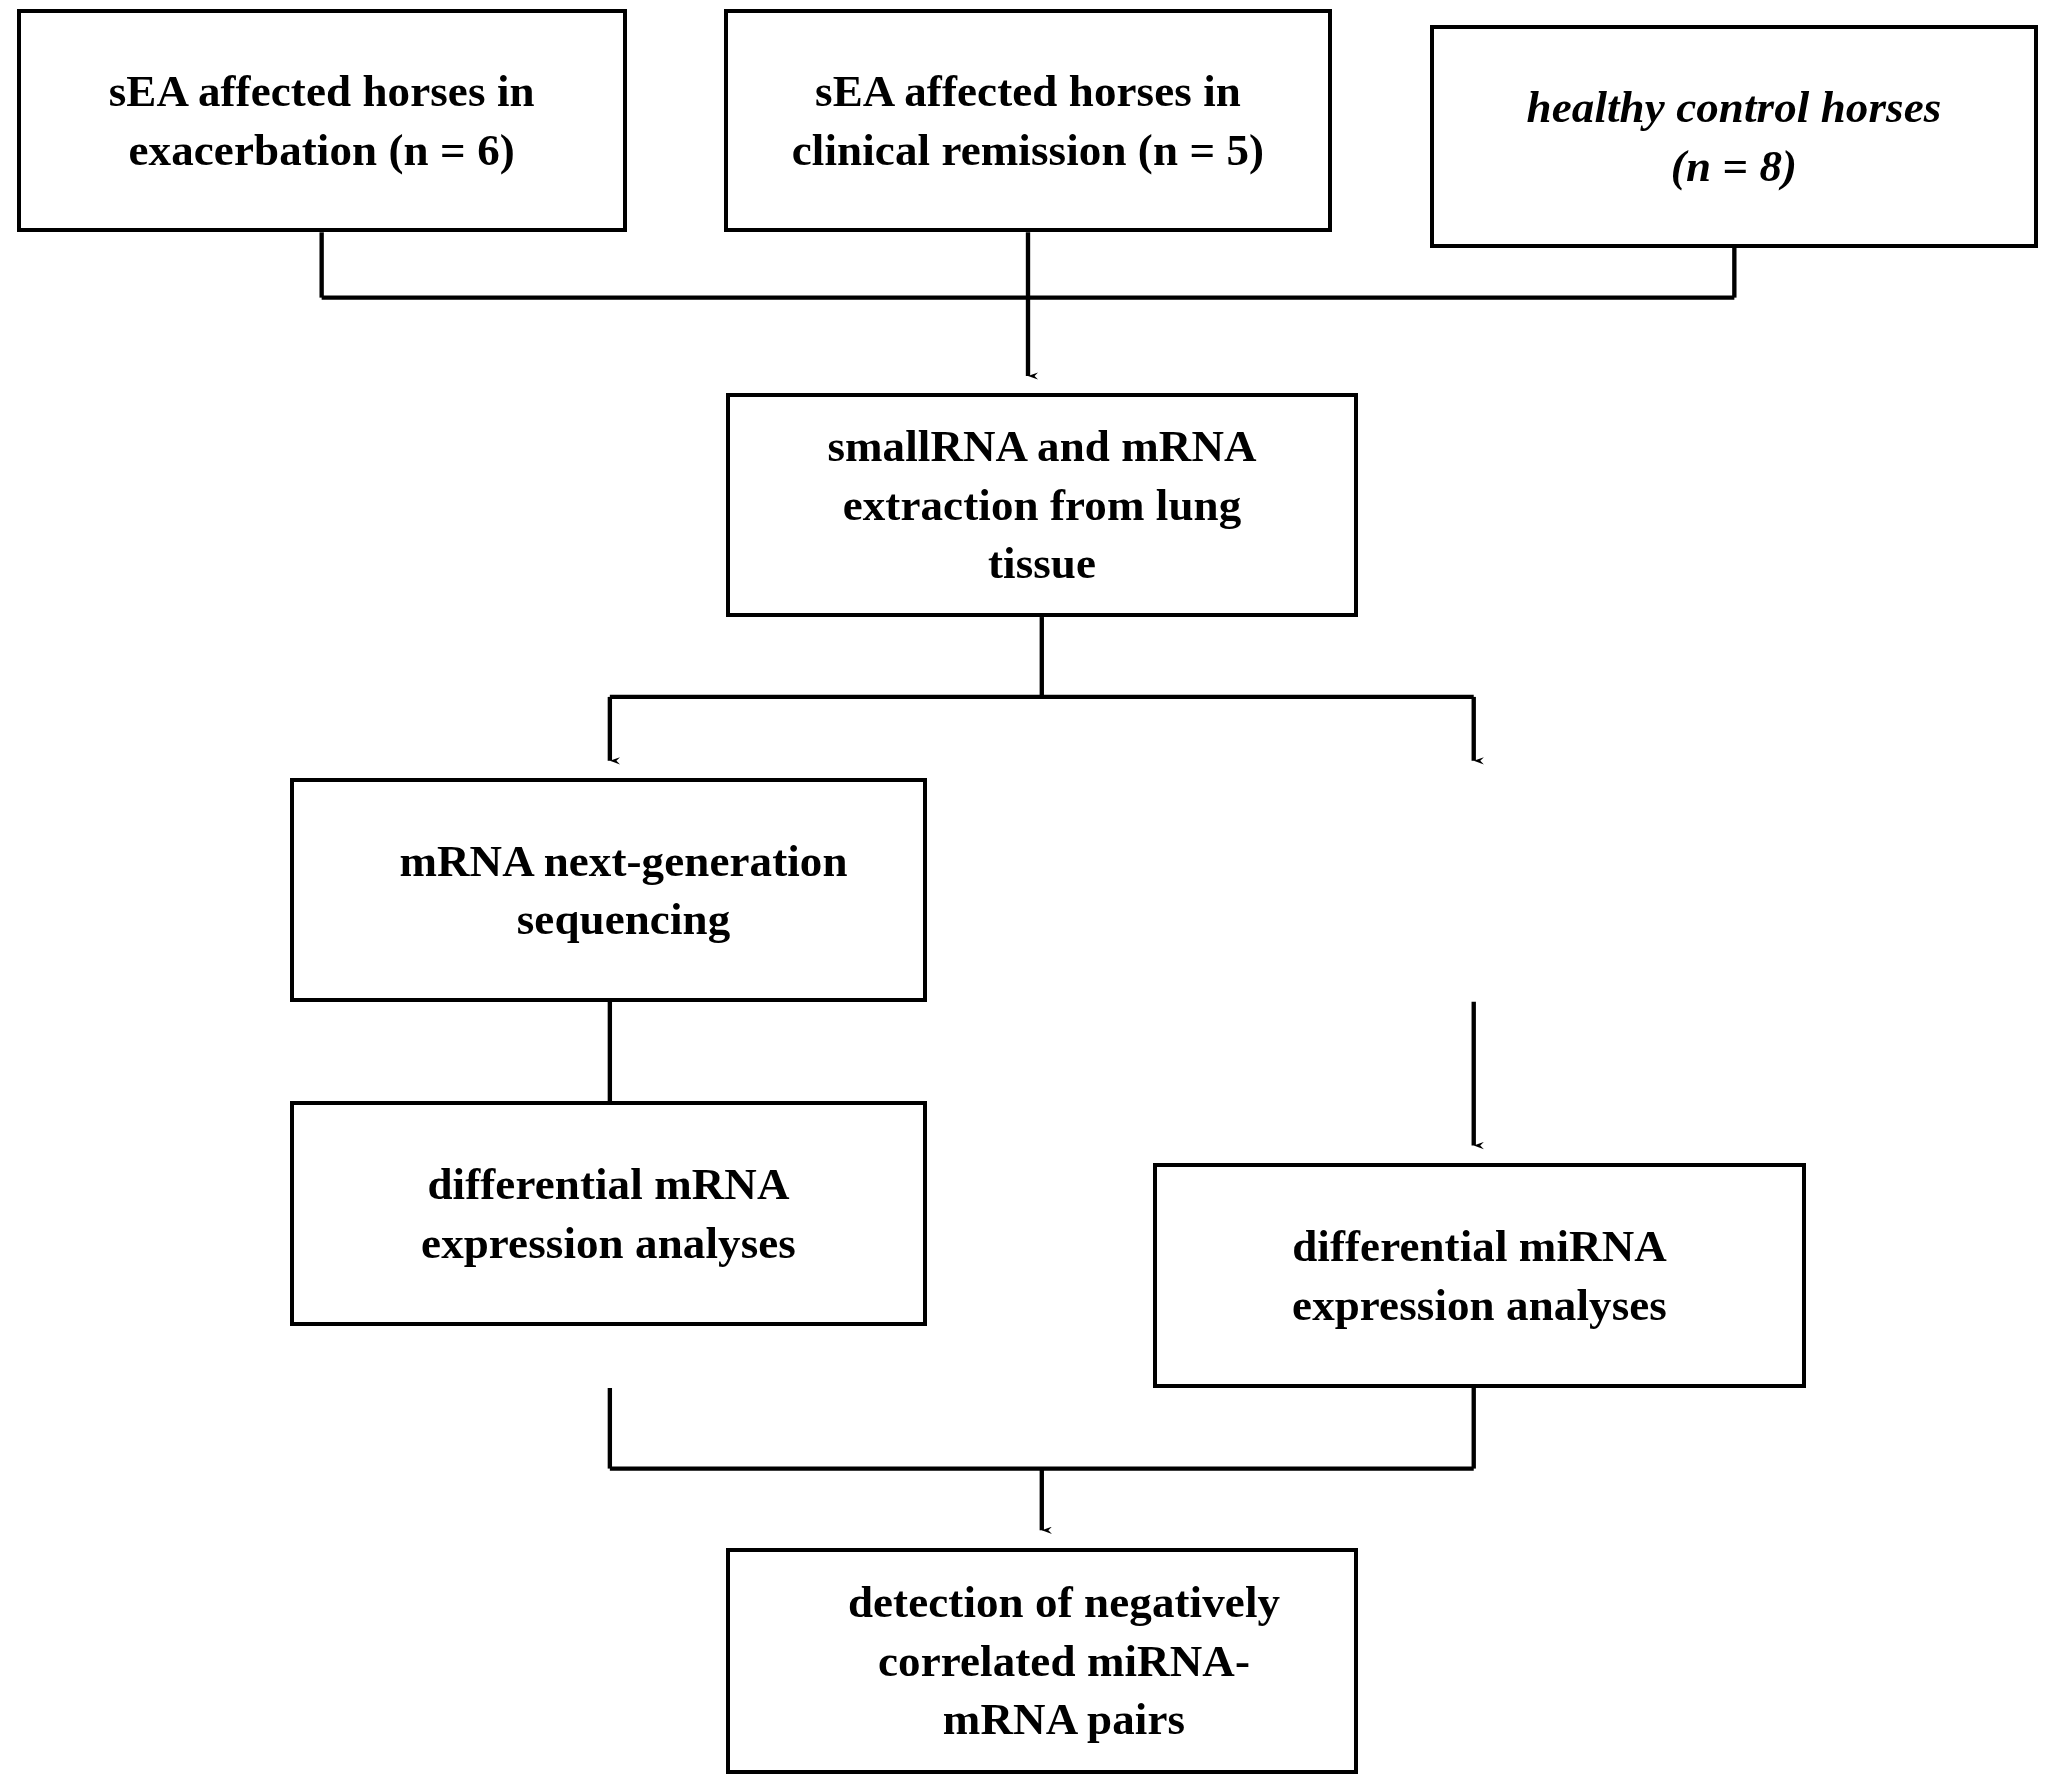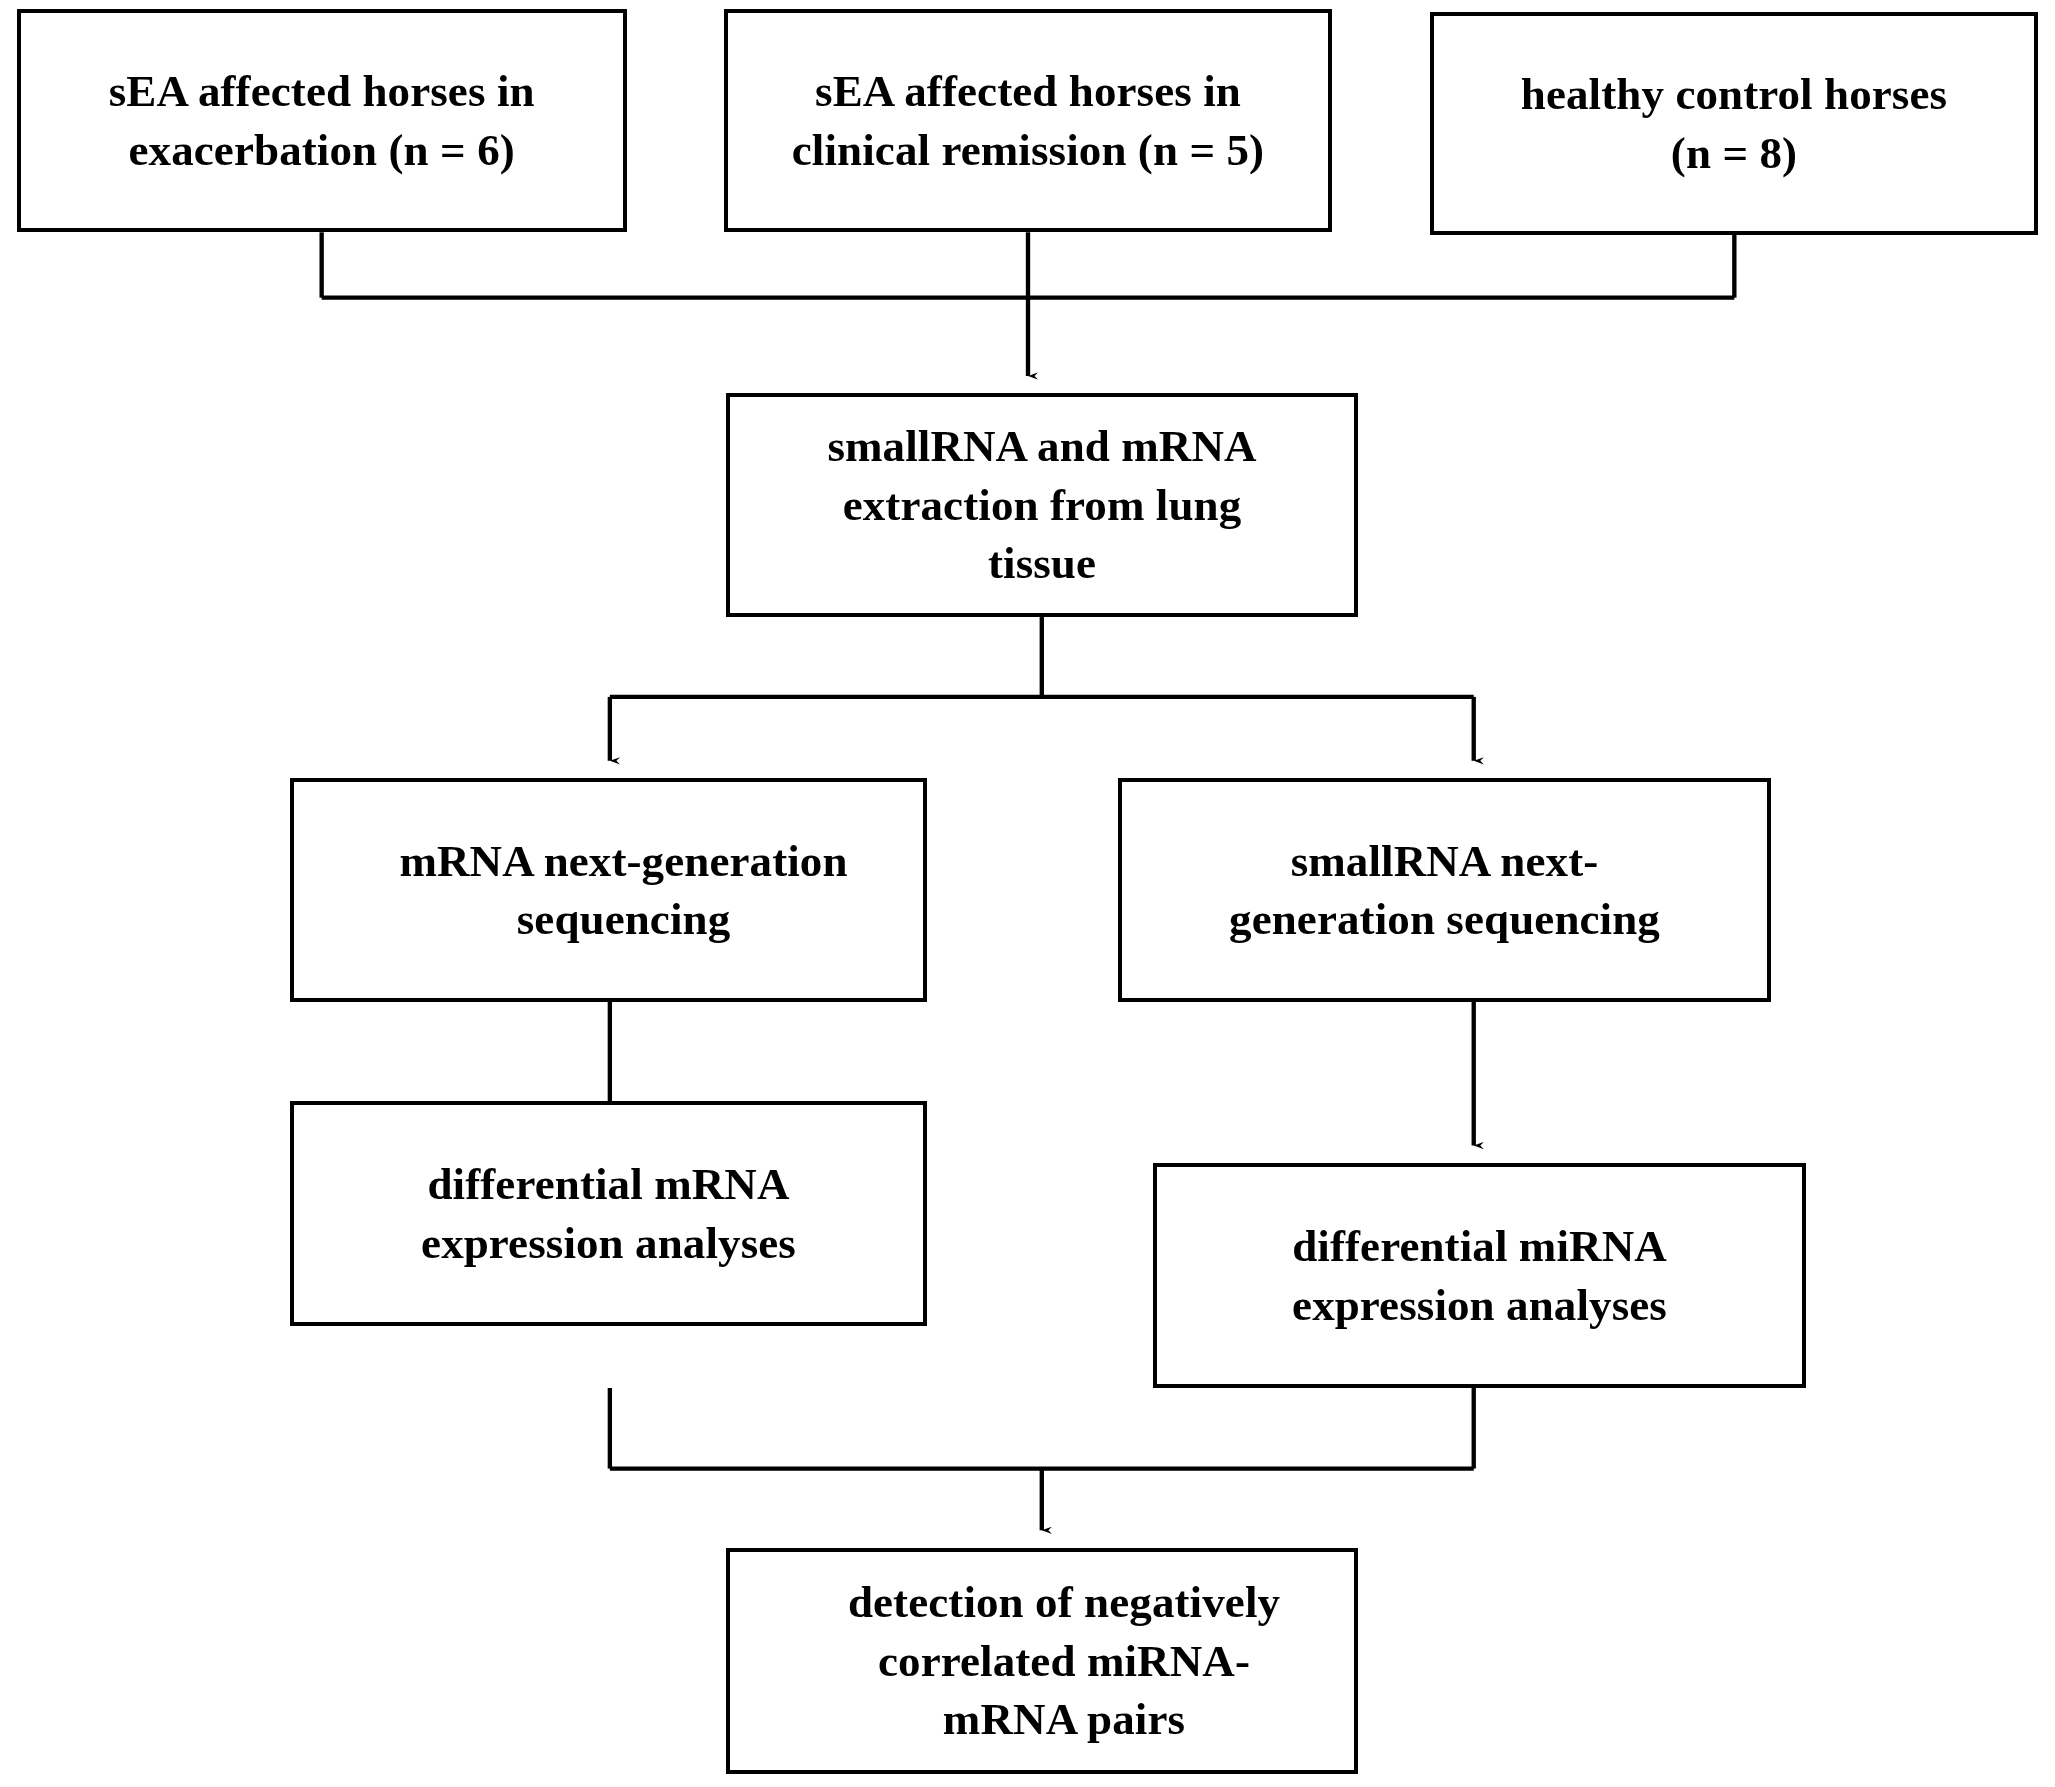--- a/index.html
+++ b/index.html
@@ -84,40 +84,36 @@
   <div class="node-box" style="left:16.7px; top:9.4px; width:610px; height:223px;">
     <span class="node-label">sEA affected horses in
 exacerbation (n = 6)</span>
   </div>
 
   <div class="node-box" style="left:724px; top:9.4px; width:608px; height:223px;">
     <span class="node-label">sEA affected horses in
 clinical remission (n = 5)</span>
   </div>
 
-  <div class="node-box" style="left:1430px; top:12px; width:608px; height:223px;">
+  <div class="node-box" style="left:1430px; top:25px; width:608px; height:223px;font-style:italic;">
     <span class="node-label">healthy control horses
 (n = 8)</span>
   </div>
 
   <div class="node-box" style="left:726px; top:393px; width:632px; height:224px;">
     <span class="node-label">smallRNA and mRNA
 extraction from lung
 tissue</span>
   </div>
 
   <div class="node-box" style="left:290px; top:778px; width:637px; height:224px;padding-left:30px;">
     <span class="node-label">mRNA next-generation
 sequencing</span>
   </div>
 
-  <div class="node-box" style="left:1118px; top:778px; width:653px; height:224px;">
-    <span class="node-label">smallRNA next-
-generation sequencing</span>
-  </div>
 
   <div class="node-box" style="left:290px; top:1101px; width:637px; height:225px;">
     <span class="node-label">differential mRNA
 expression analyses</span>
   </div>
 
   <div class="node-box" style="left:1118px; top:1163px; width:653px; height:225px;margin-left:35px;">
     <span class="node-label">differential miRNA
 expression analyses</span>
   </div>

